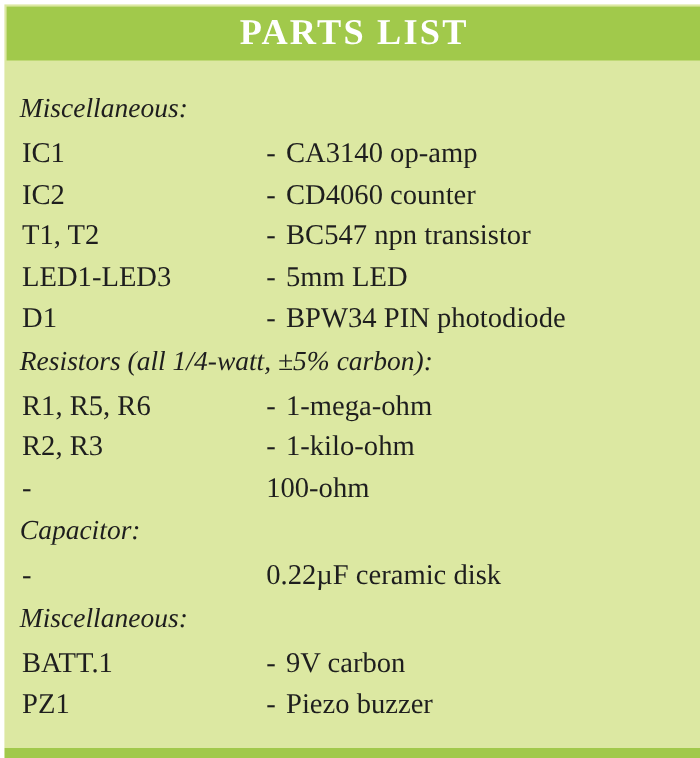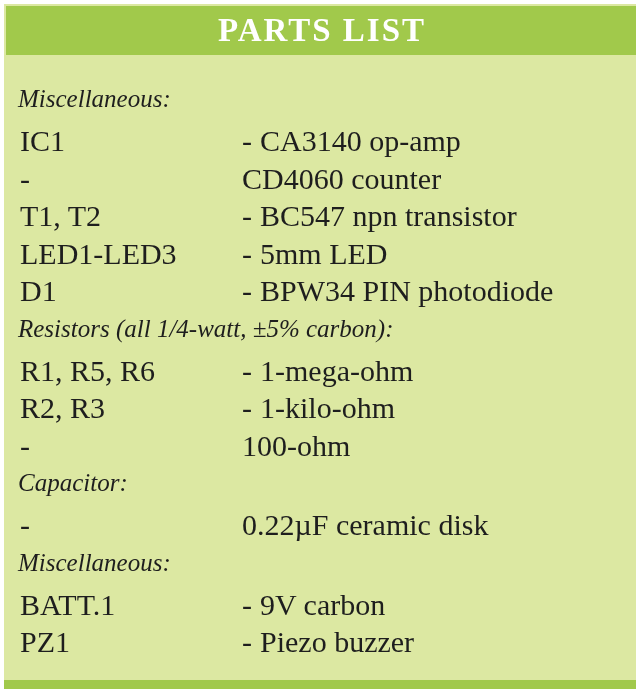--- a/index.html
+++ b/index.html
@@ -36,21 +36,21 @@
     font-style:italic;
     font-size:25px;
     height:42px;
     display:flex;align-items:center;
     white-space:nowrap;
   }
   .item{
     display:grid;
     grid-template-columns:222px 18px 1fr;
     align-items:center;
-    font-size:30px;
+    font-size:26px;
     height:37.5px;
     white-space:nowrap;
   }
   .footer{
     position:absolute;
     left:0;right:0;bottom:0;
     height:13px;
     background:var(--header_bg);
   }
 </style>
@@ -62,20 +62,21 @@
     <span class="title">PARTS LIST</span>
   </div>
   <div class="list">
       <div class="section-heading">Miscellaneous:</div>
       <div class="item">
         <span class="ref">IC1</span>
         <span class="dash">-</span>
         <span class="desc">CA3140 op-amp</span>
       </div>
       <div class="item">
+        <span class="ref">IC2</span>
         <span class="dash">-</span>
         <span class="desc">CD4060 counter</span>
       </div>
       <div class="item">
         <span class="ref">T1, T2</span>
         <span class="dash">-</span>
         <span class="desc">BC547 npn transistor</span>
       </div>
       <div class="item">
         <span class="ref">LED1-LED3</span>

